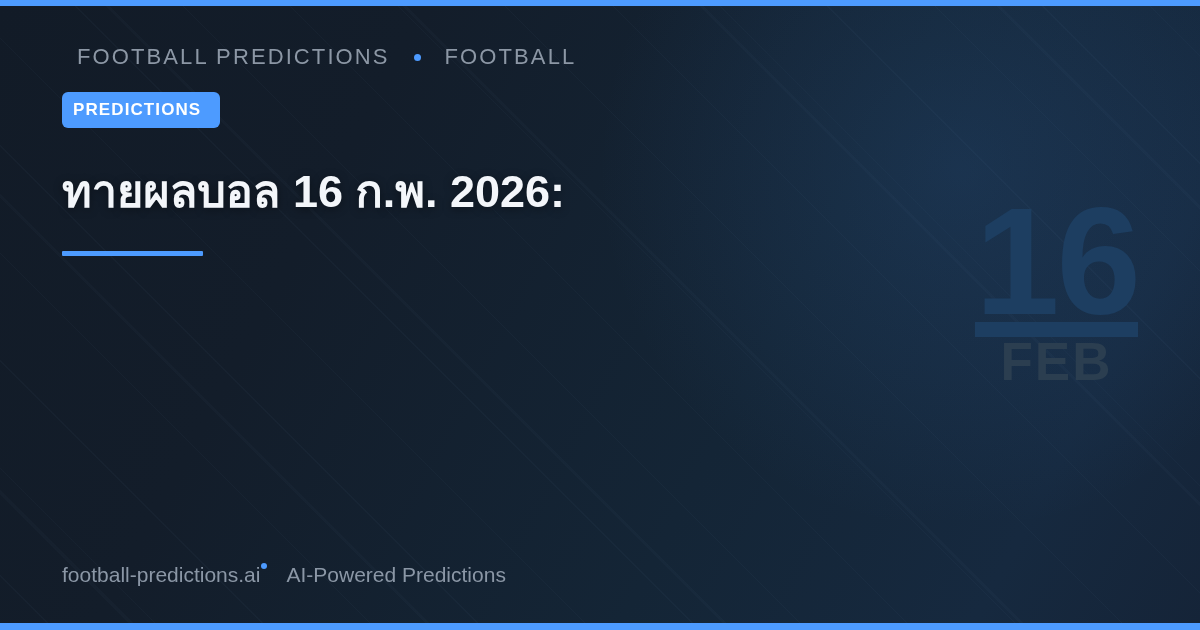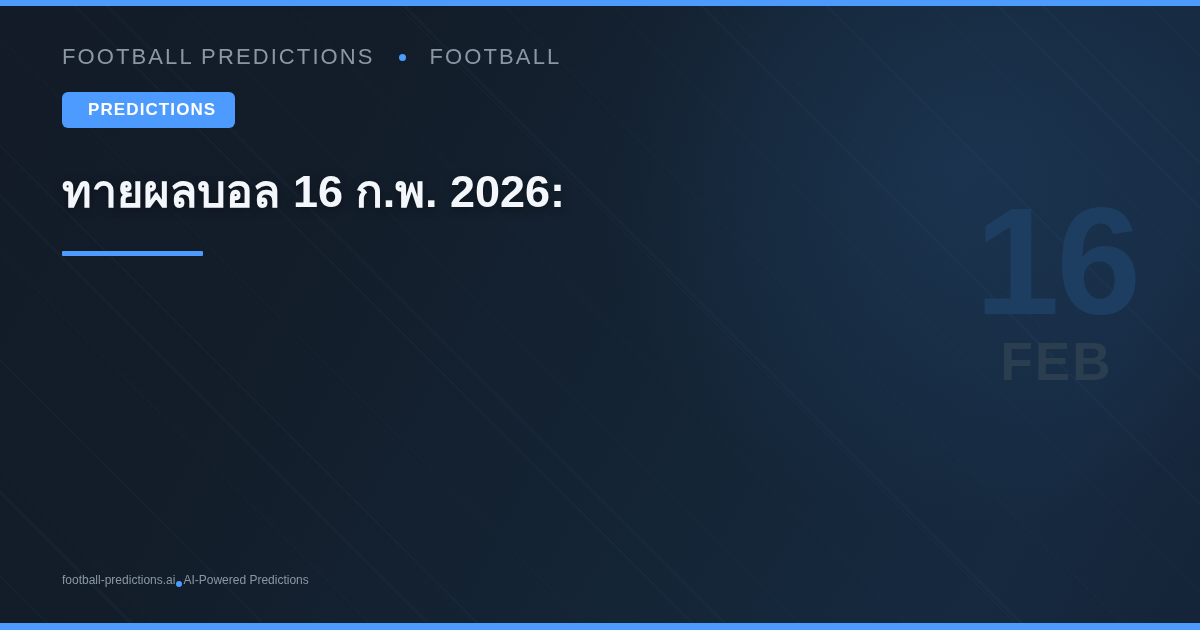--- a/index.html
+++ b/index.html
@@ -89,20 +89,21 @@
     line-height:1;
     user-select:none;
   }
   .date-day {
     display:block;
     font-size:152px;
     font-weight:bold;
     letter-spacing:-3px;
     color:#1d3e61;
     line-height:0.86;
+    text-decoration:underline;
   }
   .date-month {
     display:block;
     font-size:53px;
     font-weight:bold;
     letter-spacing:2px;
     color:#2b3e50;
     margin-top:8px;
   }
 
@@ -117,33 +118,34 @@
 
   .eyebrow {
     font-size:22px;
     letter-spacing:2.1px;
     color:#8c97a5;
     font-weight:400;
     white-space:nowrap;
     display:flex;
     align-items:center;
     gap:24px;
+    margin-left:15px;
   }
   .eyebrow .dot {
     display:inline-block;
     width:7px; height:7px;
     border-radius:50%;
     background:#4d9bff;
     flex:none;
   }
 
   .badge {
     display:inline-block;
     margin-top:22px;
-    padding:9px 19px 10px 26px;
+    padding:9px 19px 10px 11px;
     background:#4d9bff;
     color:#ffffff;
     font-size:17px;
     font-weight:bold;
     letter-spacing:1.1px;
     border-radius:6px;
     line-height:1;
   }
 
   .headline {
@@ -165,36 +167,36 @@
     background:#4d9bff;
     border-radius:1px;
   }
 
   
   .footer {
     position:absolute;
     left:62px;
     bottom:43px;
     display:flex;
-    align-items:flex-end;
+    align-items:flex-start;
     gap:1px;
-    font-size:12px;
+    font-size:21px;
     color:#8b97a6;
     z-index:5;
     white-space:nowrap;
   }
   .footer .dot {
     display:inline-block;
     width:6px; height:6px;
     border-radius:50%;
     background:#4d9bff;
     flex:none;
   }
   .footer .site { color:#8b97a6; }
-  .footer .tag  { color:#8b97a6; }
+  .footer .tag  { color:#8b97a6;margin-left:18px; }
 </style>
 </head>
 <body>
 
 <div class="og-canvas">
 
   <div class="bg-stripes"></div>
   <div class="bg-stripes-2"></div>
   <div class="bg-glow"></div>
 

